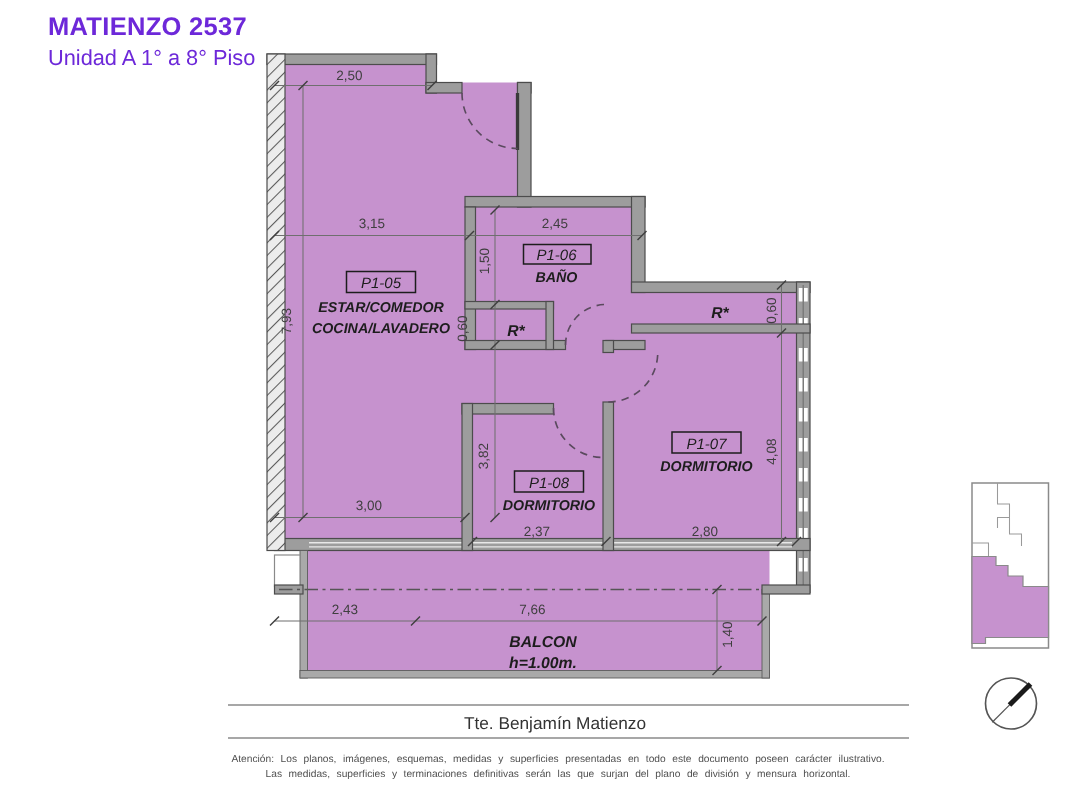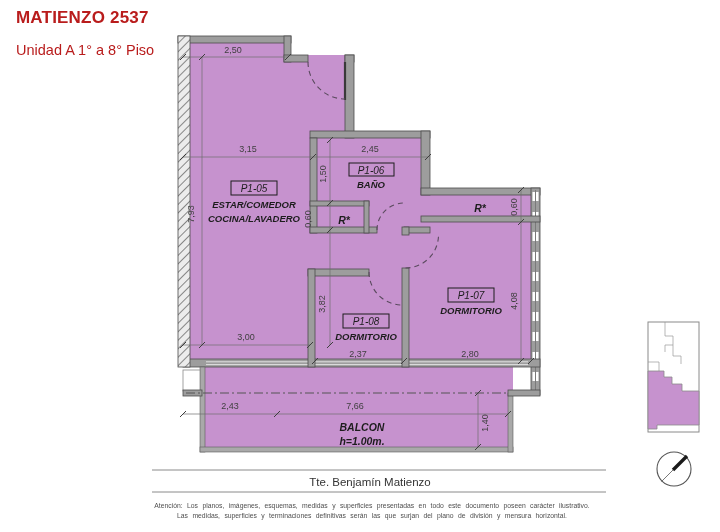--- a/index.html
+++ b/index.html
@@ -1,19 +1,19 @@
 <!DOCTYPE html>
 <html><head>
 <meta charset="utf-8">
 <style>
   html,body{margin:0;padding:0;background:#ffffff;}
   body{width:720px;height:532px;position:relative;font-family:"Liberation Sans",sans-serif;overflow:hidden;}
-  .title{position:absolute;left:16px;top:8px;color:#b91c1c;}
+  .title{position:absolute;left:32px;top:8px;color:#6d28d9;}
   .title .t1{font-size:17px;font-weight:bold;letter-spacing:.2px;}
-  .title .t2{font-size:14.5px;margin-top:14px;}
+  .title .t2{font-size:14.5px;margin-top:3px;}
   svg{position:absolute;left:0;top:0;}
   .wall{fill:#9d9d9d;stroke:#4c4c4c;stroke-width:.8;}
   .bwall{fill:#a9a9a9;stroke:#5c5c5c;stroke-width:.6;}
   .dim{font-size:9px;fill:#3f3f3f;text-anchor:middle;}
   .dimline{stroke:#6f6f6f;stroke-width:.7;fill:none;}
   .tick{stroke:#3f3f3f;stroke-width:1;}
   .roomcode{font-size:10px;fill:#1d1d1d;text-anchor:middle;font-style:italic;}
   .codebox{fill:none;stroke:#1d1d1d;stroke-width:1;}
   .roomname{font-size:9.5px;fill:#1d1d1d;text-anchor:middle;font-style:italic;font-weight:bold;}
   .closet{font-size:10.5px;fill:#1d1d1d;text-anchor:middle;font-style:italic;font-weight:bold;}

